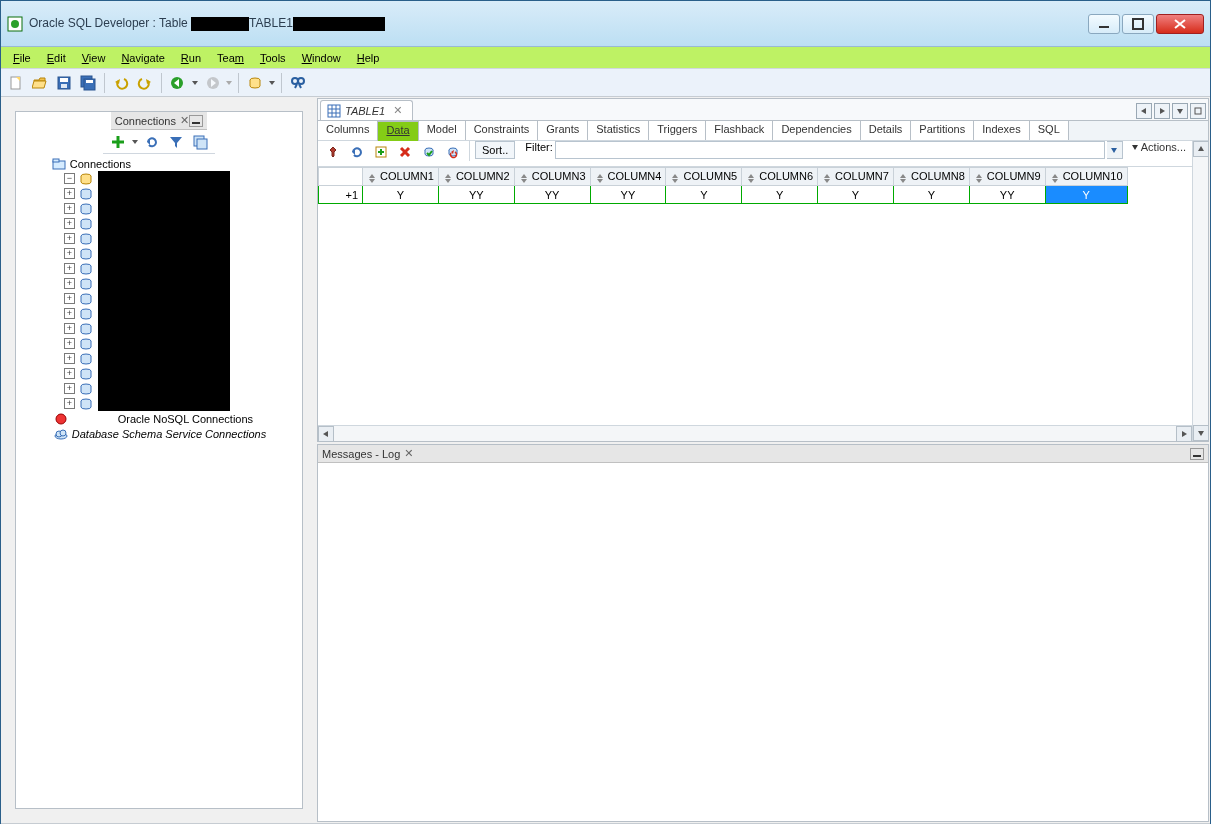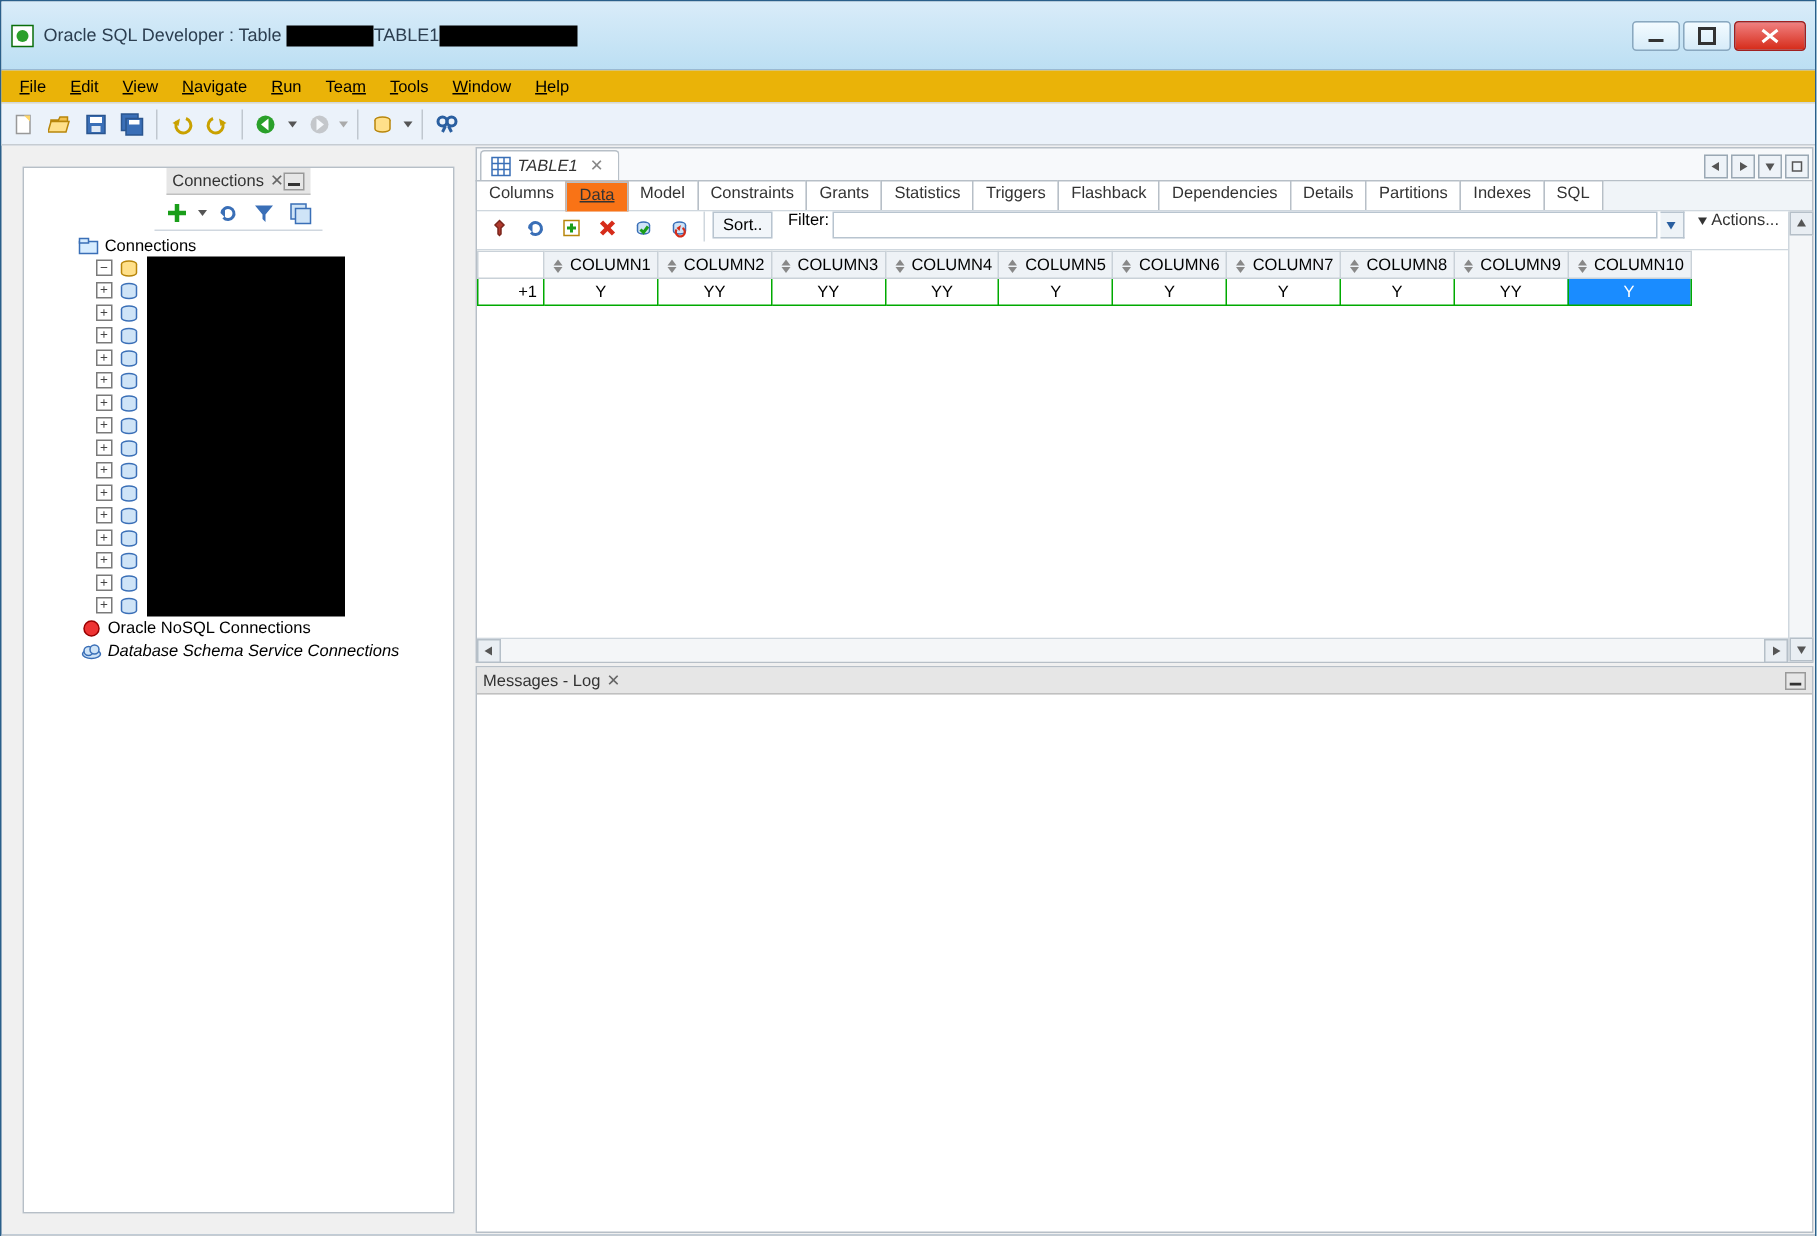--- a/index.html
+++ b/index.html
@@ -5,21 +5,21 @@
   * { box-sizing: border-box; }
   body { margin:0; font-family: Tahoma, "Segoe UI", sans-serif; font-size:11px; background:#6badd6; }
   .window { position:relative; width:1211px; height:824px; border:1px solid #2a5f8a; background:#f0f0f0; }
   .titlebar { height:46px; background:linear-gradient(to bottom,#d9ecf9,#bcdff3); display:flex; align-items:center; padding:0 6px; border-bottom:1px solid #9ab9d2; }
   .titlebar .ico { width:16px; height:16px; margin-right:6px; }
   .titlebar .title-text { font-size:12px; color:#2c3e50; }
   .titlebar .title-redact { background:#000; display:inline-block; height:14px; vertical-align:middle; }
   .titlebar .winbtns { margin-left:auto; display:flex; gap:0; }
   .winbtn { width:32px; height:20px; border:1px solid #8aa8bf; background:linear-gradient(to bottom,#f3fbff,#d7ecf9); border-radius:3px; margin-left:2px; display:flex; align-items:center; justify-content:center; }
   .winbtn.close { background:linear-gradient(to bottom,#f08080,#d62c1a); border:1px solid #a02020; width:48px; color:#fff; font-weight:bold; }
-  .menubar { height:22px; background:#eab308; display:flex; align-items:center; padding:0 4px; border-bottom:1px solid #d0d7df; }
+  .menubar { height:22px; background:#bef264; display:flex; align-items:center; padding:0 4px; border-bottom:1px solid #d0d7df; }
   .menubar .menu-item { padding:3px 8px; cursor:default; }
   .menubar .menu-item u { text-decoration:underline; }
   .toolbar { height:28px; background:#ebf2fa; display:flex; align-items:center; padding:0 4px; border-bottom:1px solid #c6ccd2; gap:2px; }
   .tbtn { width:22px; height:22px; border:1px solid transparent; border-radius:3px; display:flex; align-items:center; justify-content:center; }
   .tsep { width:1px; height:20px; background:#c0c7cf; margin:0 3px; }
   .body { display:flex; height:calc(100% - 28px - 22px - 28px - 18px); }
   .statusbar { height:18px; background:#ebf2fa; border-top:1px solid #c6ccd2; }
   
   .left-panel { width:288px; border:1px solid #b7bfc7; margin:14px; background:#fff; display:flex; flex-direction:column;align-items:center; }
   .panel-head { height:18px; background:#e6e6e6; border-bottom:1px solid #c0c0c0; display:flex; align-items:center; padding:0 4px; font-size:11px; color:#333; }
@@ -33,21 +33,21 @@
   
   .right-area { flex:1; display:flex; flex-direction:column; margin:1px 1px 1px 0; }
   .editor-wrap { flex:1; border:1px solid #b7bfc7; background:#f7f9fb; display:flex; flex-direction:column; }
   .tabrow { height:22px; display:flex; align-items:flex-end; padding-left:2px; border-bottom:1px solid #b7bfc7; }
   .tab { height:20px; background:#fff; border:1px solid #b7bfc7; border-bottom:none; border-top-left-radius:3px; border-top-right-radius:3px; padding:2px 10px 2px 6px; display:flex; align-items:center; gap:4px; font-style:italic; color:#333; }
   .tab .x { font-style:normal; color:#888; margin-left:4px; }
   .tabrow .navs { margin-left:auto; display:flex; gap:2px; padding-right:2px; padding-bottom:1px; }
   .navs .sq { width:16px; height:16px; border:1px solid #9aa8b4; background:#eef3f8; display:flex; align-items:center; justify-content:center; }
   .subtabs { height:20px; display:flex; background:#f0f4f8; border-bottom:1px solid #cfd7de; }
   .subtab { padding:2px 8px; border:1px solid #b7bfc7; border-bottom:none; background:#fff; margin-top:-1px; margin-left:-1px; font-size:11px; color:#333; }
-  .subtab.active { background:#f97316; position:relative; top:1px;text-decoration:underline; }
+  .subtab.active { background:#84cc16; position:relative; top:1px;text-decoration:underline; }
   .datatools { height:26px; display:flex; align-items:flex-start; padding:0 4px; gap:2px; border-bottom:1px solid #cfd7de; background:#fff; }
   .datatools .sortbtn { border:1px solid #b8c4cf; padding:2px 6px; background:#f2f6fa; cursor:default; }
   .datatools .lbl { margin-left:8px; }
   .datatools input.filter { flex:1; height:18px; border:1px solid #b8c4cf; padding:0 3px; }
   .datatools .dd { width:16px; height:18px; border:1px solid #b8c4cf; border-left:none; background:#eef3f7; display:flex; align-items:center; justify-content:center; }
   .datatools .actions { margin-left:6px; margin-right:2px; color:#333; display:flex; align-items:center; gap:2px; }
   .grid { background:#fff; flex:1; overflow:auto; position:relative; }
   .grid table { border-collapse:collapse; table-layout:fixed; }
   .grid th, .grid td { border:1px solid #c9d1d8; height:18px; font-size:11px; padding:0 4px; text-align:center; }
   .grid th { background:#eef2f6; font-weight:normal; white-space:nowrap; }
@@ -393,21 +393,21 @@
                     <svg width="14" height="14">
                       <ellipse cx="7" cy="4" rx="5" ry="2" fill="#cfe4f7" stroke="#3a6fb7"></ellipse>
                       <path d="M2 4 v6 a5 2 0 0 0 10 0 v-6" fill="#cfe4f7" stroke="#3a6fb7"></path>
                     </svg>
                   </span>
                 </div>
               </div>
               <div style="position:absolute; left:46px; top:0; width:132px; height:240px; background:#000;"></div>
             </div>
           </div>
-        <div class="tree-row" style="padding-left:2px;">
+        <div class="tree-row" style="padding-left:2px;gap:46px;">
           <span class="dbico">
               <svg width="14" height="14">
                 <ellipse cx="7" cy="7" rx="5" ry="5" fill="#e33" stroke="#900"></ellipse>
               </svg>
             </span>
           <span>Oracle NoSQL Connections</span>
         </div>
         <div class="tree-row" style="padding-left:2px;font-style:italic;">
           <span class="dbico">
               <svg width="14" height="14">

